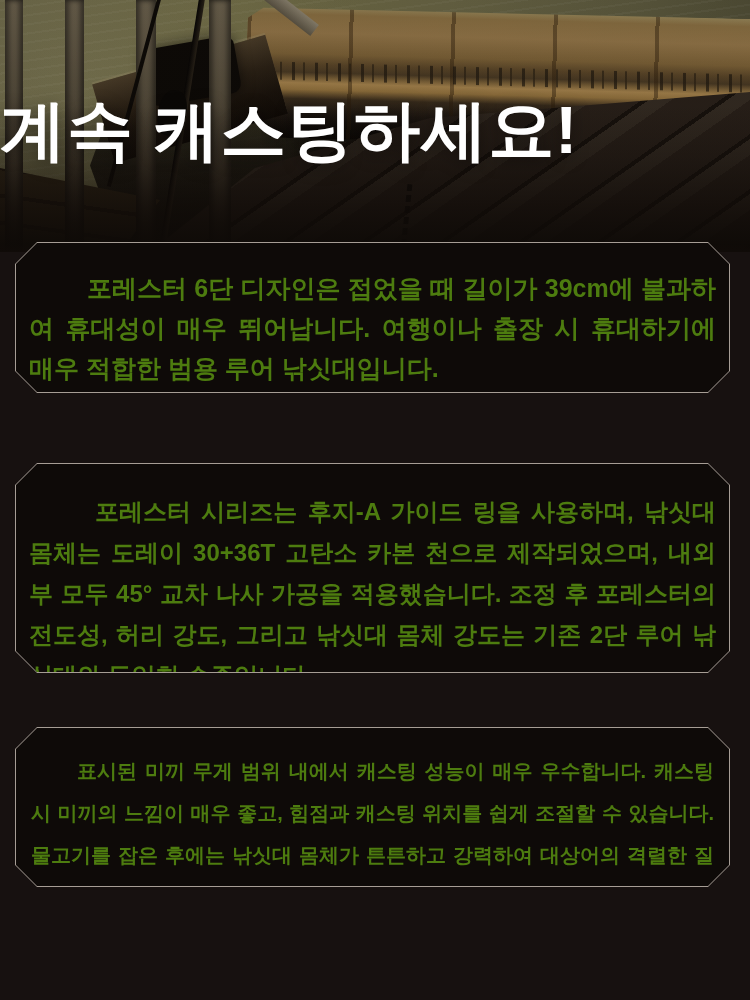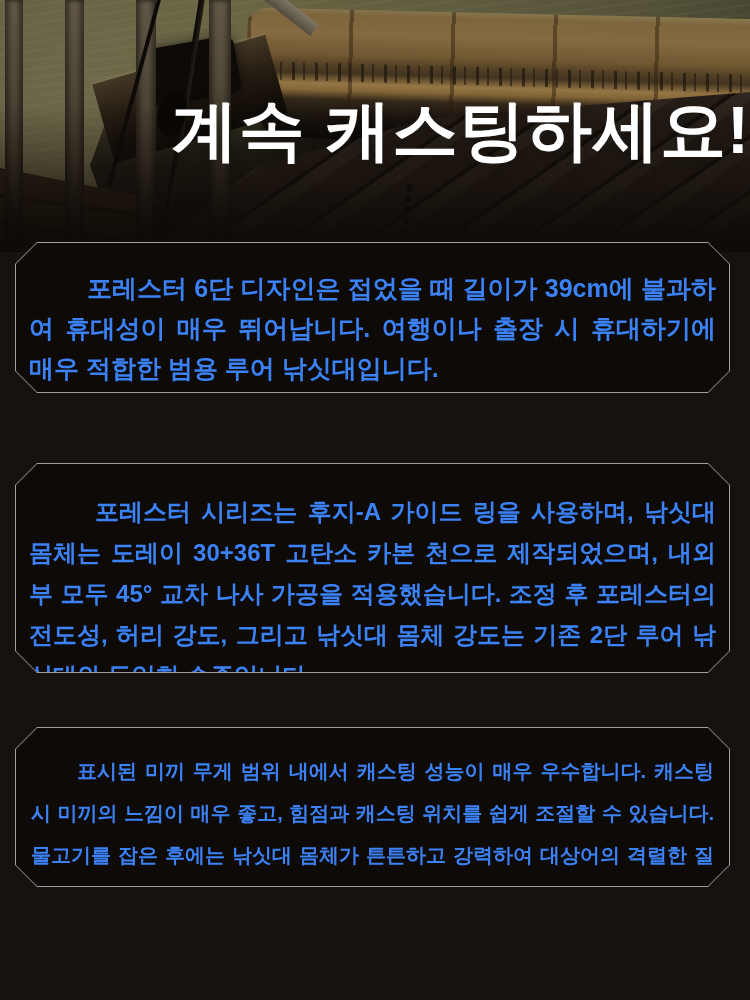--- a/index.html
+++ b/index.html
@@ -56,29 +56,29 @@
     background:linear-gradient(90deg,#070504,#292218);}
   .rod2{left:134px;top:-20px;width:4px;height:210px;transform:rotate(15deg);background:#0d0a07;}
   .reel{left:158px;top:90px;width:28px;height:46px;border-radius:45%;transform:rotate(12deg);background:#0a0806;}
   .chain{left:404px;top:184px;width:5px;height:66px;transform:rotate(6deg);opacity:.85;
     background:repeating-linear-gradient(180deg,#0a0806 0 7px, rgba(0,0,0,0) 7px 11px);}
   .hero-shade{inset:0;
     background:
       linear-gradient(180deg, rgba(16,11,8,0) 42%, rgba(16,11,8,.32) 62%, rgba(15,10,7,.72) 82%, rgba(14,10,7,.96) 97%, #100b08 100%),
       linear-gradient(0deg, rgba(10,7,5,.12), rgba(10,7,5,.12));}
   .hero-title{
-    left:0;right:0;top:94px;margin:0;text-align:right;
+    left:0;right:0;top:94px;margin:0;text-align:left;
     font-size:66px;font-weight:800;color:#ffffff;letter-spacing:1px;line-height:1.1;
     text-shadow:0 3px 18px rgba(0,0,0,.45);}
   
   .panel{position:absolute;left:15px;width:715px;background:#a69d95;
     clip-path:polygon(22px 0,calc(100% - 22px) 0,100% 22px,100% calc(100% - 22px),calc(100% - 22px) 100%,22px 100%,0 calc(100% - 22px),0 22px);}
   .panel-inner{position:absolute;inset:1px;background:#0e0a08;
     clip-path:polygon(21px 0,calc(100% - 21px) 0,100% 21px,100% calc(100% - 21px),calc(100% - 21px) 100%,21px 100%,0 calc(100% - 21px),0 21px);}
-  .panel p{margin:0;color:#3b82f6;font-weight:700;text-align:justify;word-break:break-all;}
+  .panel p{margin:0;color:#4d7c0f;font-weight:700;text-align:justify;word-break:break-all;}
   .panel-1{top:242px;height:151px;}
   .panel-1 p{font-size:25px;line-height:40px;padding:25px 13px 0;text-indent:58px;}
   .panel-2{top:463px;height:210px;}
   .panel-2 p{font-size:24px;line-height:41px;padding:27px 13px 0;text-indent:66px;}
   .panel-3{top:727px;height:160px;}
   .panel-3 p{font-size:20px;line-height:42px;padding:22px 15px 0;text-indent:46px;}
 </style>
 </head>
 <body>
 

